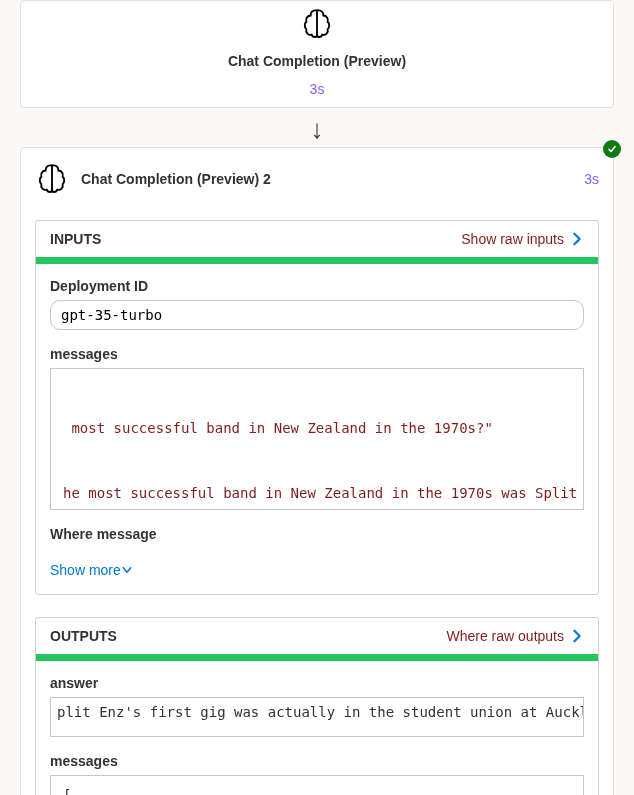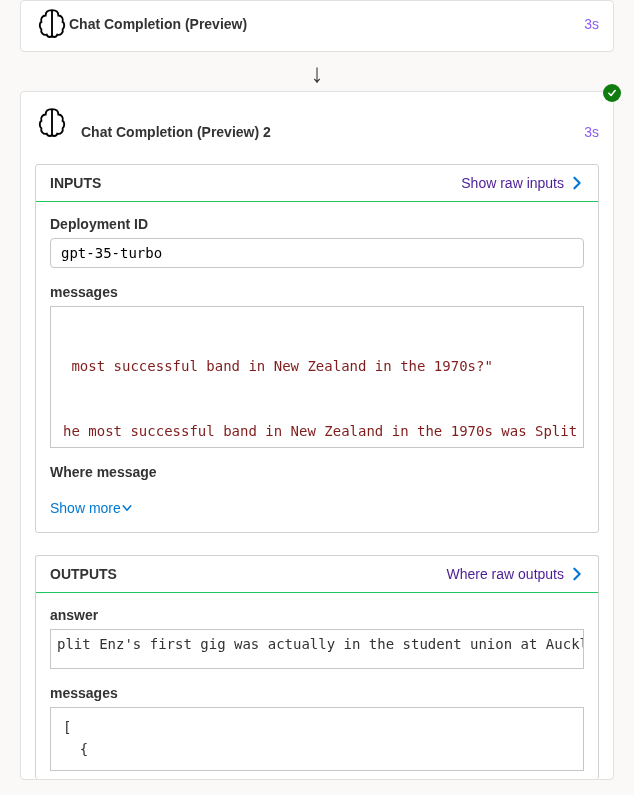--- a/index.html
+++ b/index.html
@@ -12,42 +12,43 @@
       height: 795px;
       overflow: hidden;
     }
     .node-header {
       background: white;
       border: 1px solid #e0e0e0;
       border-radius: 4px;
       padding: 6px 14px 10px 14px;
       display: flex;
       align-items: center;
-      gap: 0;
+      gap: 12px;
       margin: 0 20px;
+      flex-direction: column;
     }
     .node-title { font-weight: 600; flex: 1; }
     .node-time { color: #8b5cf6; font-size: 14px; }
     .arrow-down {
       text-align: center;
       font-size: 26px;
       color: #3a3a3a;
       padding: 6px 0 2px 0;
     }
     .node-card {
       background: white;
       border: 1px solid #e0e0e0;
       border-radius: 4px;
       margin: 0 20px;
       position: relative;
       padding: 14px 14px 0 14px;
     }
     .node-card .node-head-row {
       display: flex;
-      align-items: flex-end;
+      align-items: center;
       gap: 12px;
       margin-bottom: 24px;
     }
     .status-badge {
       position: absolute;
       top: -8px;
       right: -8px;
       width: 18px;
       height: 18px;
       background: #107c10;
@@ -58,49 +59,49 @@
     }
     .section {
       border: 1px solid #d1d1d1;
       border-radius: 3px;
       margin-bottom: 22px;
     }
     .section-head {
       display: flex;
       align-items: flex-start;
       padding: 10px 14px;
-      border-bottom: 1px solid #22c55e;
+      border-bottom: 7px solid #22c55e;
     }
     .section-title {
       font-weight: 600;
       font-size: 14px;
       flex: 1;
     }
     .raw-link {
-      color: #4c1d95;
+      color: #7f1d1d;
       font-size: 14px;
       display: flex;
       align-items: center;
       gap: 6px;
       cursor: pointer;
     }
     .section-body { padding: 14px 14px 8px 14px; }
     .field-label {
       font-weight: 600;
       font-size: 14px;
       margin-bottom: 6px;
       display: block;
     }
     .text-input {
       width: 100%;
       border: 1px solid #c8c6c4;
       padding: 6px 10px;
       font-family: "Consolas", monospace;
       font-size: 14px;
-      border-radius: 4px;
+      border-radius: 10px;
     }
     .field-group { margin-bottom: 16px; }
     .scroll-box {
       border: 1px solid #c8c6c4;
       overflow: auto;
       font-family: "Consolas", monospace;
       font-size: 14px;
       line-height: 1.6;
       position: relative;
       background: white;

